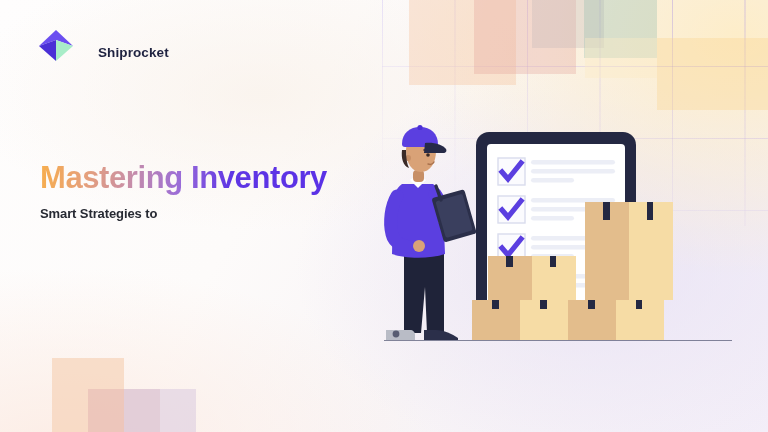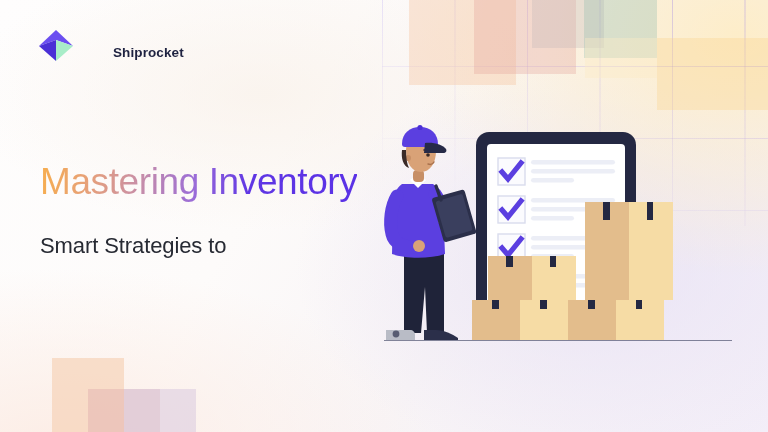--- a/index.html
+++ b/index.html
@@ -51,43 +51,43 @@
 
   
   .logo{
     position:absolute; left:38px; top:28px;
     display:flex; align-items:flex-end; gap:0;
   }
   .logo-mark{ width:36px; height:34px; margin-right:6px; margin-bottom:2px; flex:0 0 auto; }
   .logo-words{ display:flex; flex-direction:column; }
   .logo-ship{
     font-size:13.5px; font-weight:bold; letter-spacing:.1px;
-    color:#1e2240; line-height:1; margin-left:33px; margin-bottom:5px;
+    color:#1e2240; line-height:1; margin-left:18px; margin-bottom:5px;
   }
   .logo-fulfil{
     font-size:27px; font-weight:400; letter-spacing:-.2px;
     color:#6c4be8; line-height:1;
   }
 
   
   .copy{ position:absolute; left:40px; top:160px; width:400px; }
 
   .headline{
-    font-size:37px; font-weight:normal; line-height:1.19;
+    font-size:31px; font-weight:bold; line-height:1.19;
     letter-spacing:-.4px;
     background:linear-gradient(95deg,#f7ae4e 0%,#e6a07a 16%,#c98fa6 31%,#9a6cd8 49%,#5f36e4 66%,#5a31e6 100%);
     -webkit-background-clip:text; background-clip:text;
     -webkit-text-fill-color:transparent; color:transparent;
     display:inline-block;
   }
   .headline .l2{ display:block; }
 
   .subhead{
-    margin-top:27px;
-    font-size:22px; font-weight:400; line-height:1.38;
+    margin-top:8px;
+    font-size:13px; font-weight:700; line-height:1.38;
     color:#272a33; letter-spacing:-.1px;
   }
   .subhead span{ display:block; }
 
   
   .illus{ position:absolute; left:380px; top:120px; width:388px; height:230px; }
   .illus svg{ display:block; width:100%; height:100%; }
 </style>
 </head>
 <body>

